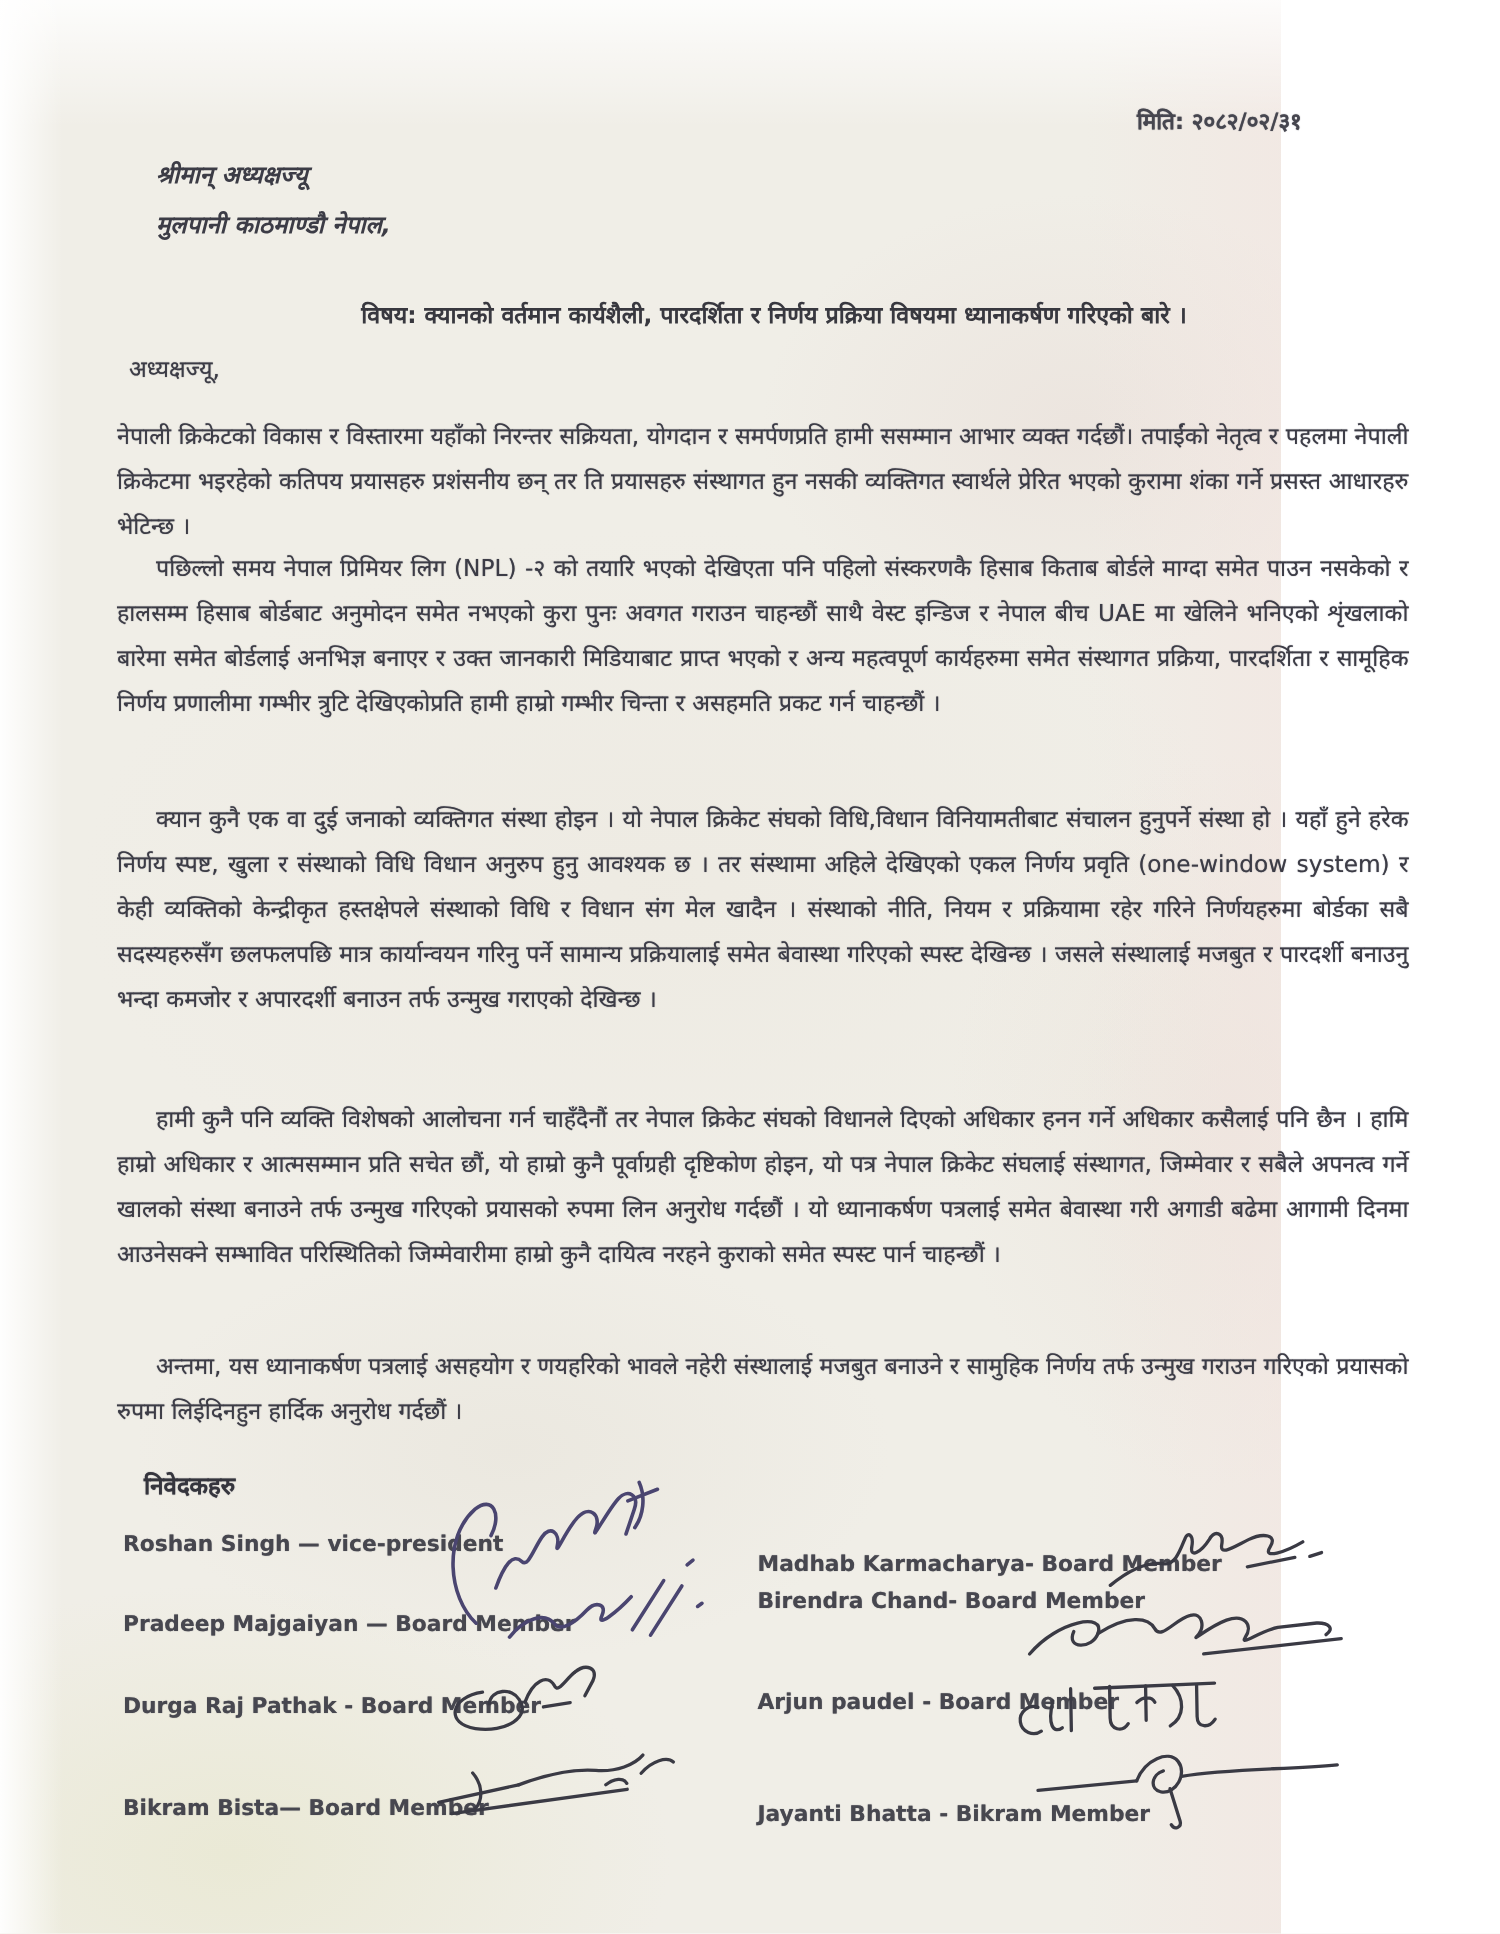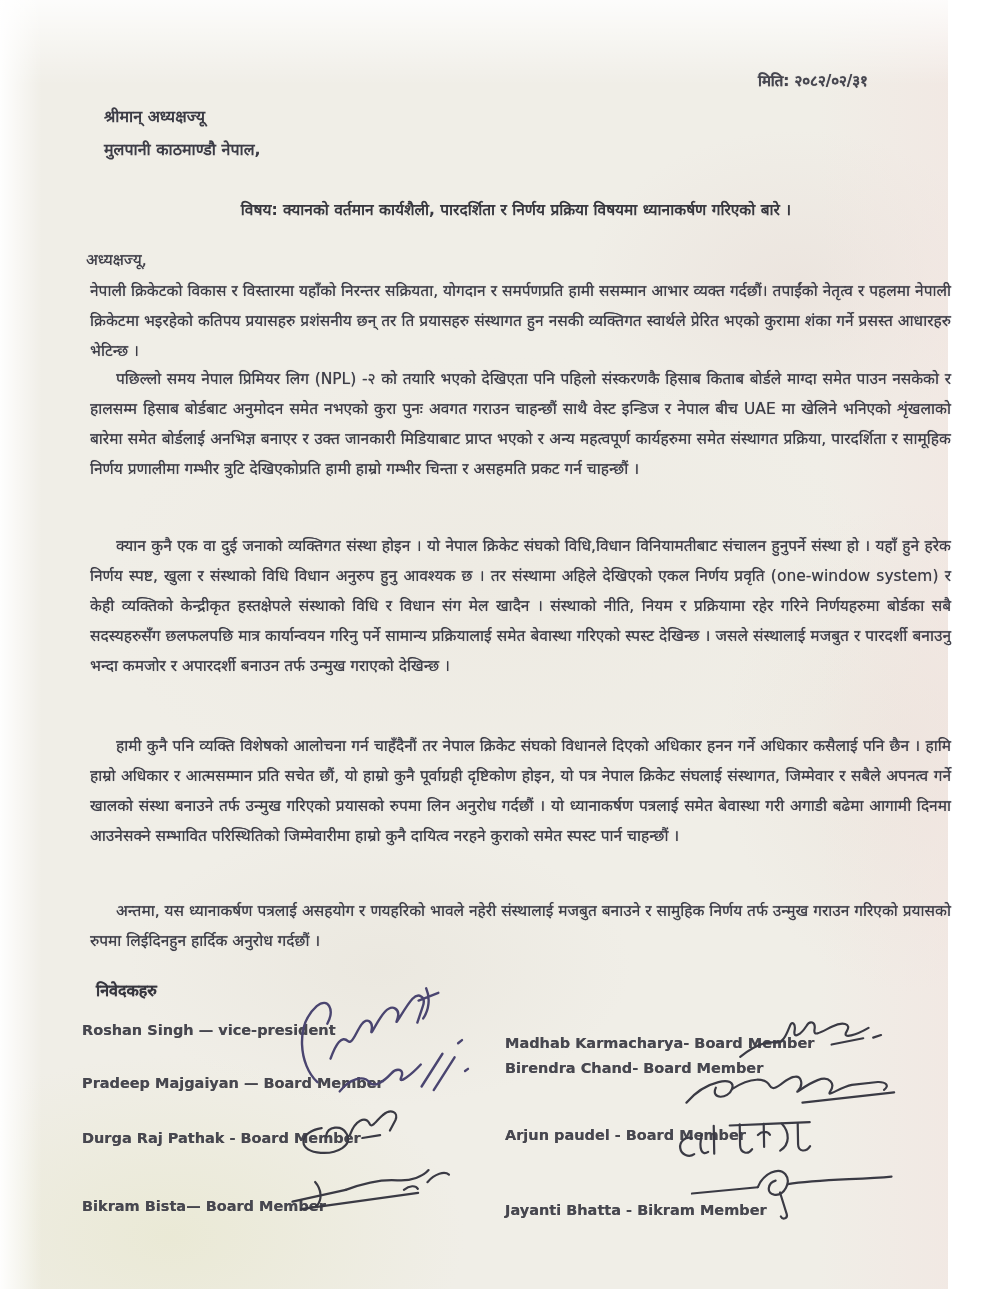--- a/index.html
+++ b/index.html
@@ -4,49 +4,49 @@
 <style>
   * { margin: 0; padding: 0; box-sizing: border-box; }
   html, body { background: #ffffff; }
   body {
     width: 1000px; height: 1289px;
     font-family: "DejaVu Sans", "Liberation Sans", sans-serif;
     overflow: hidden;
   }
   .page {
     position: relative;
-    width: 948px; height: 1289px;
+    width: 854px; height: 1289px;
     background:
       linear-gradient(90deg, rgba(255,255,255,0.95) 0px, rgba(255,255,255,0) 42px),
       linear-gradient(180deg, rgba(255,255,255,0.85) 0px, rgba(255,255,255,0) 85px),
       linear-gradient(270deg, rgba(243,226,223,0.45) 0px, rgba(243,226,223,0) 130px),
       radial-gradient(ellipse 300px 220px at 84% 22%, rgba(230,215,210,0.40), transparent 70%),
       radial-gradient(ellipse 260px 340px at 96% 58%, rgba(233,222,213,0.45), transparent 72%),
       radial-gradient(ellipse 420px 260px at 18% 96%, rgba(229,229,199,0.55), transparent 70%),
       radial-gradient(ellipse 520px 320px at 52% 46%, rgba(236,232,223,0.55), transparent 75%),
       radial-gradient(ellipse 360px 200px at 40% 75%, rgba(226,221,210,0.35), transparent 70%),
       #f0eee7;
     color: #3c3c46;
   }
   .abs { position: absolute; }
   .dev {
     font-size: 15.5px;
     line-height: 30px;
     color: #3c3c46;
     text-shadow: 0 0 0.7px rgba(70,70,82,0.75);
   }
   .date-line { top: 66px; left: 758px; width: 180px; font-size: 15px; font-weight: bold; color: #46464f; }
-  .address { top: 100px; left: 104px; width: 320px; font-weight: bold; line-height: 33px; font-size: 16px; }
+  .address { top: 100px; left: 104px; width: 320px; font-weight: bold; line-height: 33px; font-size: 16px; font-style: italic; }
   .subject {
     top: 198px; left: 86px; width: 860px;
     text-align: center; font-weight: bold; font-size: 15.5px; color: #38383f;
   }
-  .salutation { top: 245px; left: 86px; font-size: 15.5px; }
+  .salutation { top: 231px; left: 86px; font-size: 15.5px; }
   .body-text {
-    left: 90px; width: 861px;
+    left: 78px; width: 861px;
     text-align: justify;
   }
   .indent { text-indent: 26px; }
   .closing-heading { top: 976px; left: 96px; font-weight: bold; font-size: 16px; color: #35353d; }
   .sig-label {
     font-size: 14.5px; font-weight: bold; color: #47474f;
     text-shadow: 0 0 0.6px rgba(70,70,80,0.7);
     white-space: nowrap;
   }
   .sig svg { display: block; overflow: visible; }

